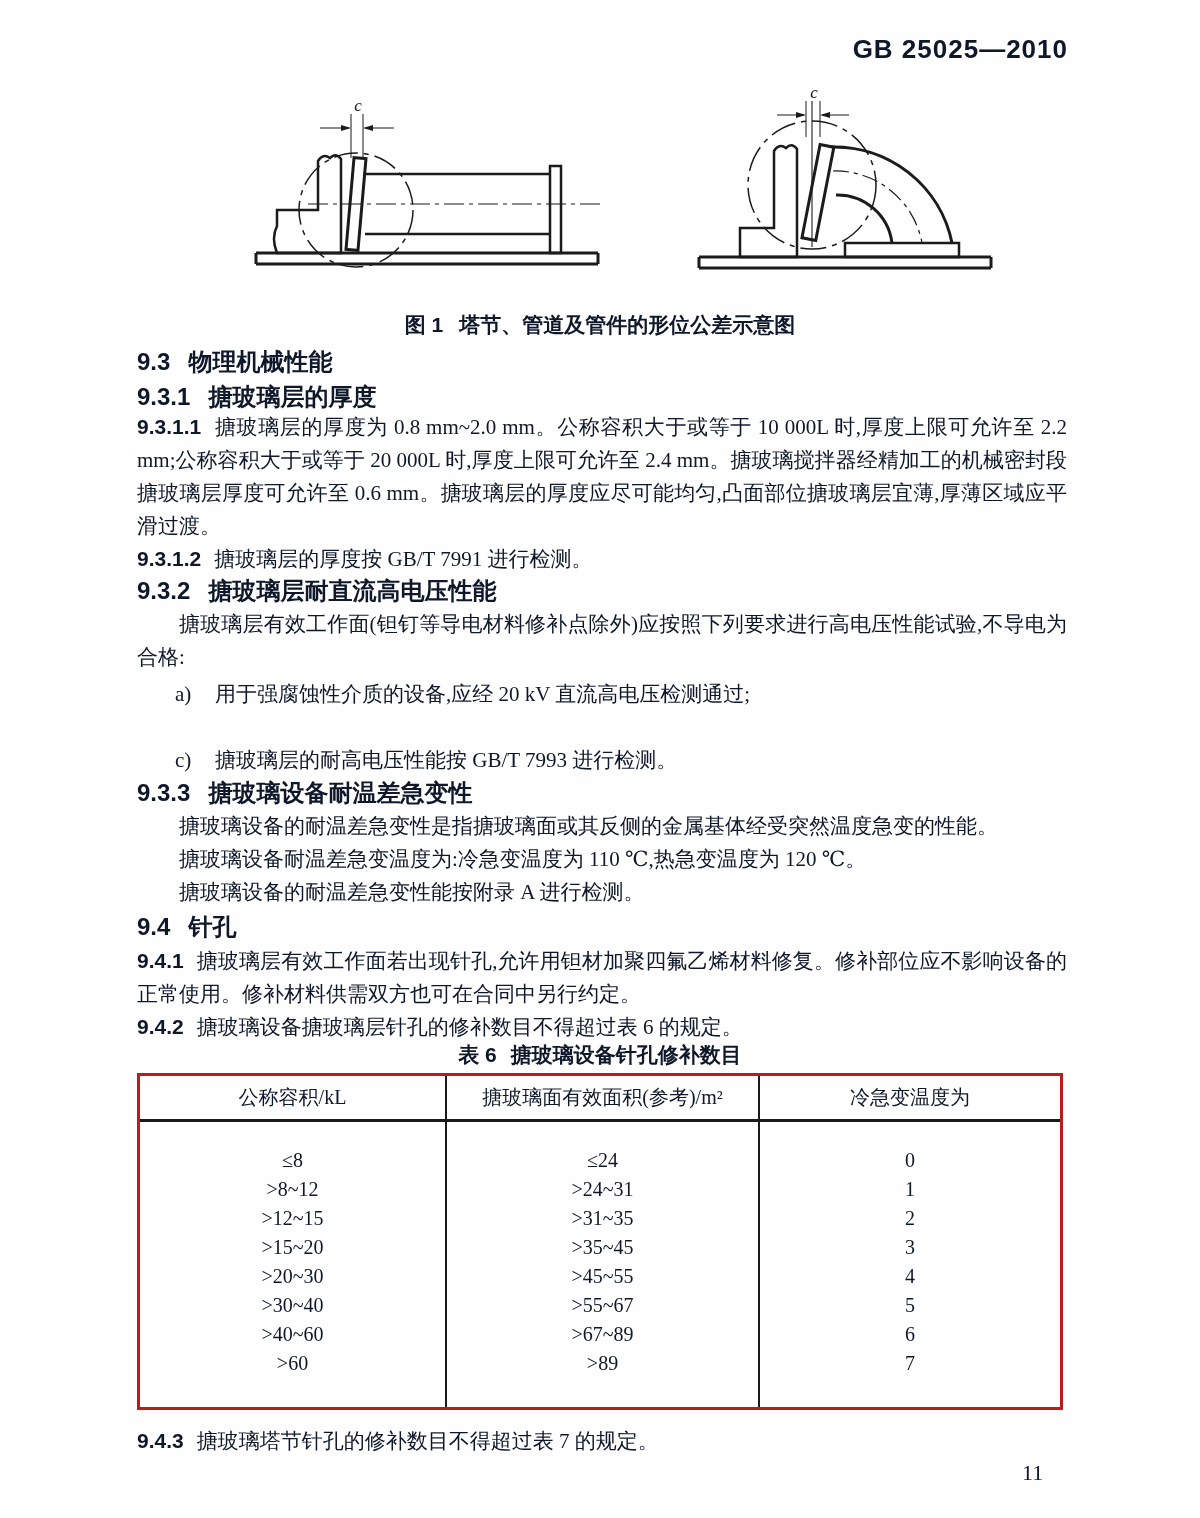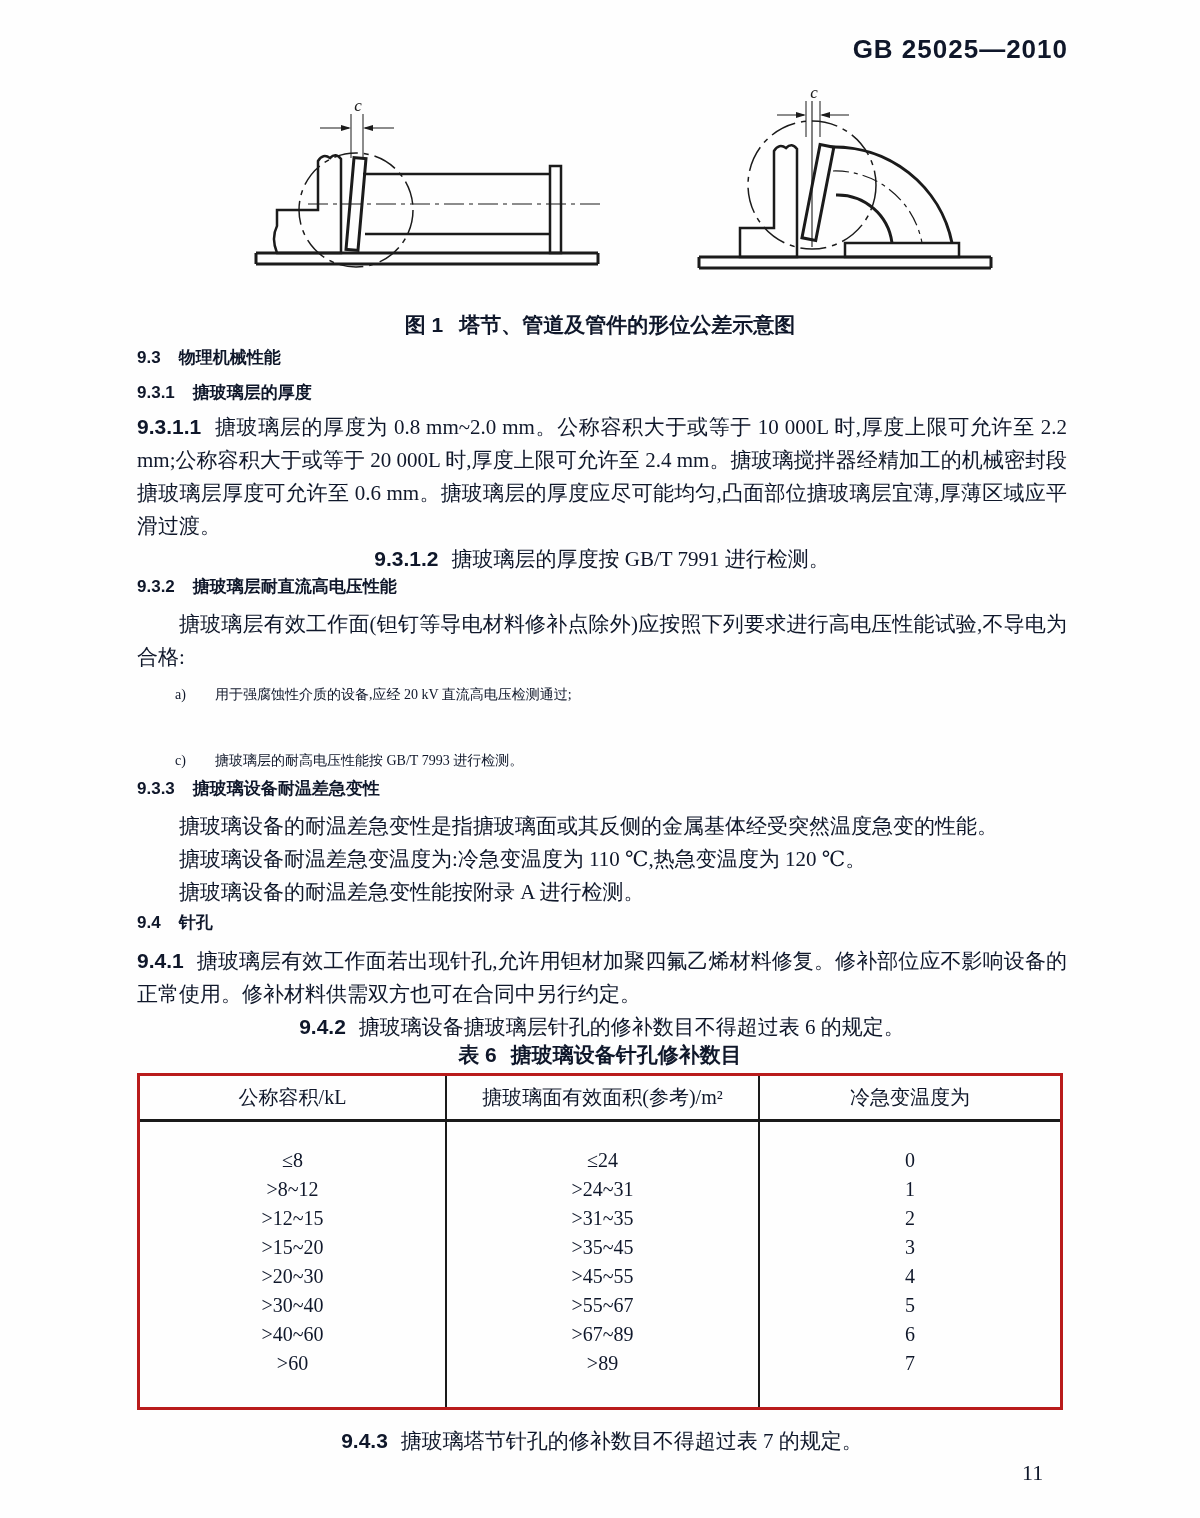--- a/index.html
+++ b/index.html
@@ -15,36 +15,36 @@
     font-family:"Liberation Sans","DejaVu Sans",sans-serif;letter-spacing:1px;
   }
   
   .fig-caption{
     top:311px;left:0;width:100%;text-align:center;font-weight:bold;
     font-size:21px;font-family:"Liberation Sans","DejaVu Sans",sans-serif;
   }
   .fig-caption .lbl{margin-right:16px;}
   
   .h{
-    left:137px;font-size:17px;font-weight:bold;
+    left:137px;font-size:24px;font-weight:bold;
     font-family:"Liberation Sans","DejaVu Sans",sans-serif;white-space:nowrap;
   }
   .h .hnum{margin-right:18px;}
   
   .p{
     left:137px;width:930px;font-size:21px;line-height:33px;text-align:justify;
   }
   .p .cnum{
     font-family:"Liberation Sans","DejaVu Sans",sans-serif;font-weight:bold;
     margin-right:13px;
   }
   .p.ind{text-indent:2em;}
-  .p.nowrap{white-space:nowrap;text-align:center;}
-  
-  .li{left:175px;width:890px;font-size:14px;line-height:33px;white-space:nowrap;}
+  .p.nowrap{white-space:nowrap;text-align:left;}
+  
+  .li{left:175px;width:890px;font-size:21px;line-height:33px;white-space:nowrap;}
   .li .li-label{display:inline-block;width:40px;}
   
   .t6-title{
     top:1041px;left:0;width:100%;text-align:center;font-weight:bold;font-size:21px;
     font-family:"Liberation Sans","DejaVu Sans",sans-serif;
   }
   .t6-title .lbl{margin-right:14px;}
   .t6{
     top:1073px;left:137px;width:926px;height:337px;border:3px solid #b91c1c;
     box-sizing:border-box;display:grid;grid-template-columns:307px 313px 1fr;

